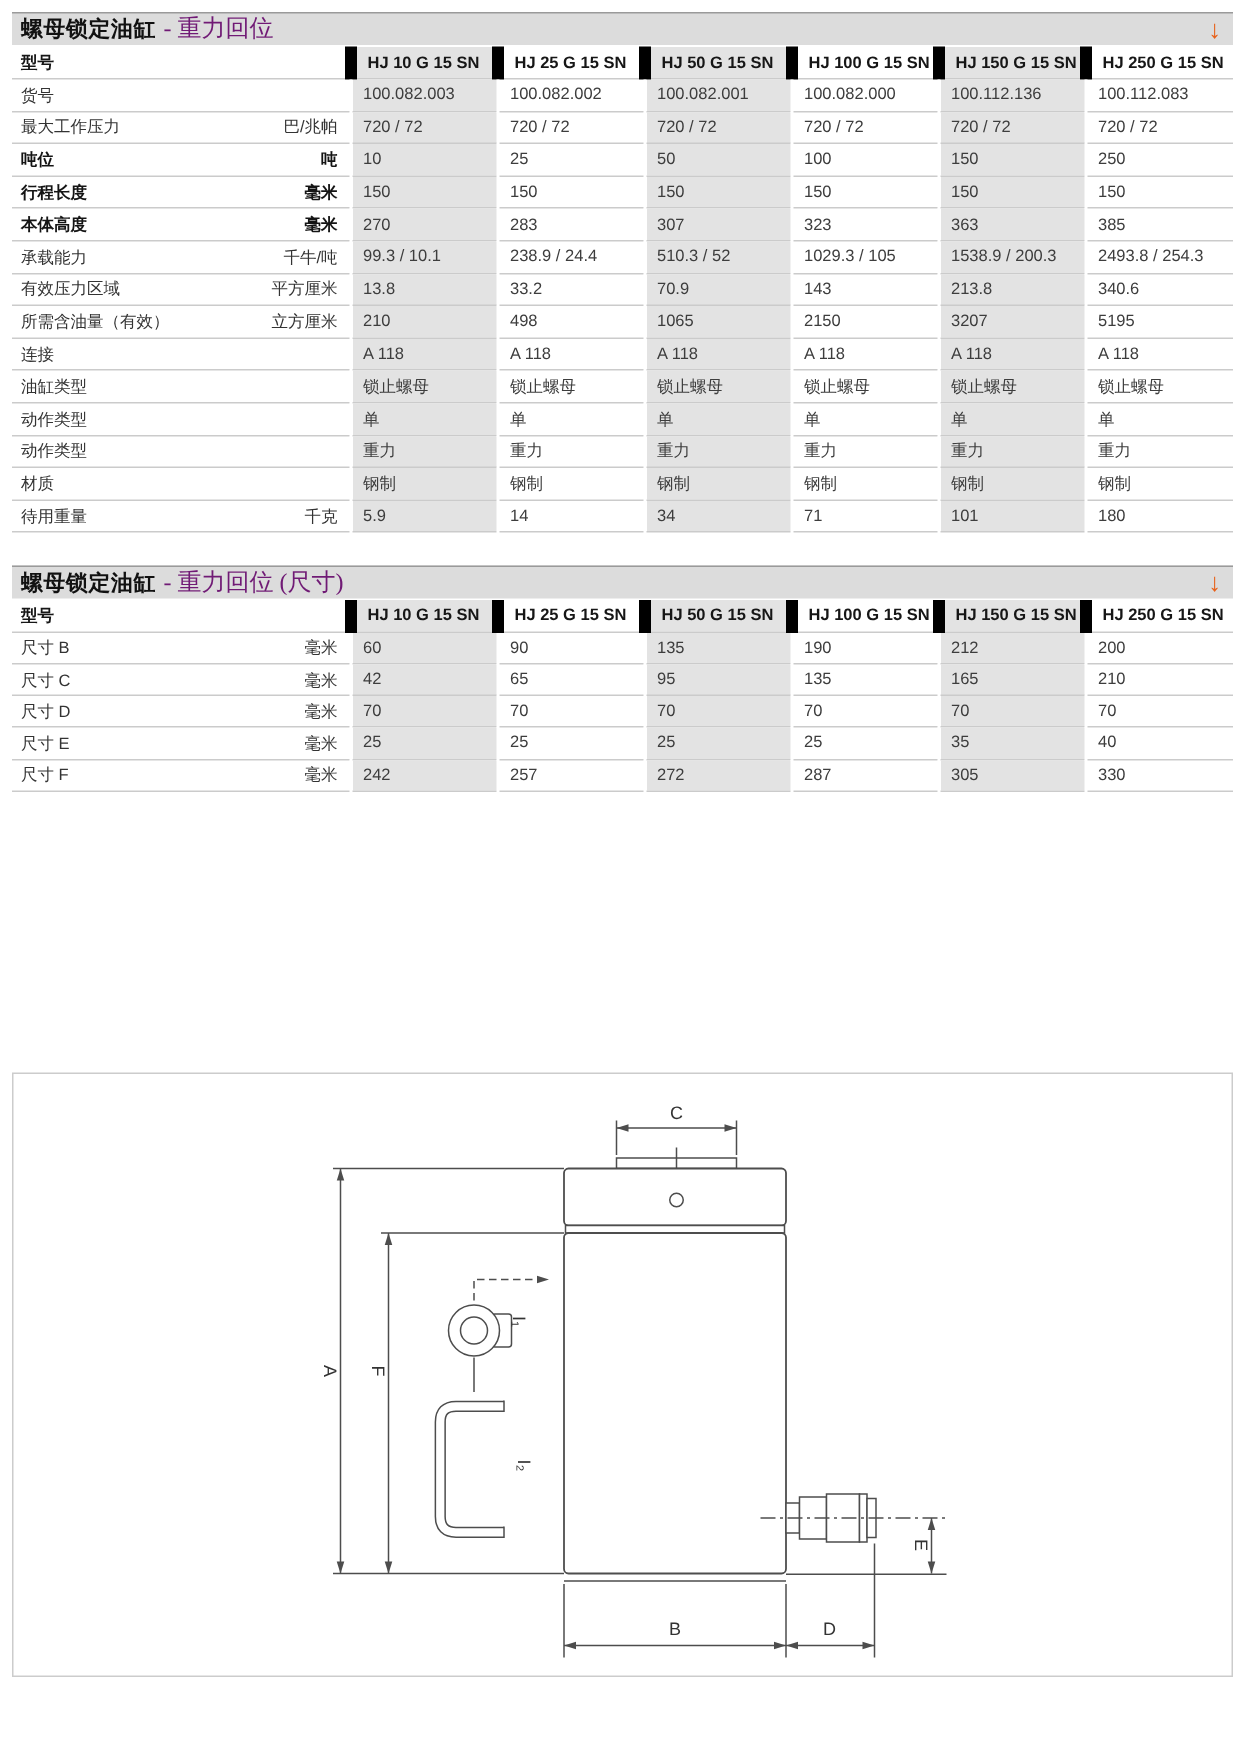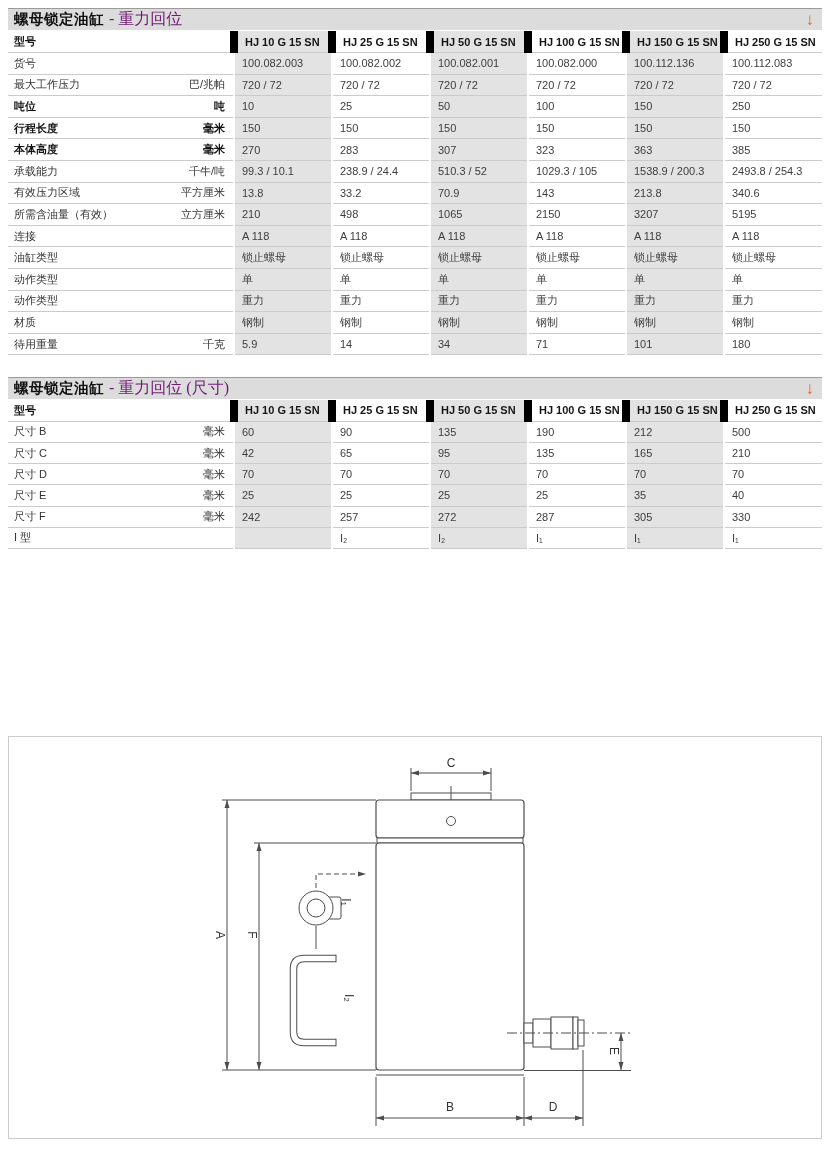--- a/index.html
+++ b/index.html
@@ -326,21 +326,21 @@
               <div class="labwrap">
                 <span class="rl">尺寸 B</span>
                 <span class="ru">毫米</span>
               </div>
             </td>
             <td class="val">60</td>
             <td class="val">90</td>
             <td class="val">135</td>
             <td class="val">190</td>
             <td class="val">212</td>
-            <td class="val">500</td>
+            <td class="val">200</td>
           </tr>
 
           <tr>
             <td class="lab">
               <div class="labwrap">
                 <span class="rl">尺寸 C</span>
                 <span class="ru">毫米</span>
               </div>
             </td>
             <td class="val">42</td>
@@ -389,34 +389,20 @@
               </div>
             </td>
             <td class="val">242</td>
             <td class="val">257</td>
             <td class="val">272</td>
             <td class="val">287</td>
             <td class="val">305</td>
             <td class="val">330</td>
           </tr>
 
-          <tr>
-            <td class="lab">
-              <div class="labwrap">
-                <span class="rl">I 型</span>
-                <span class="ru"></span>
-              </div>
-            </td>
-            <td class="val"></td>
-            <td class="val">I₂</td>
-            <td class="val">I₂</td>
-            <td class="val">I₁</td>
-            <td class="val">I₁</td>
-            <td class="val">I₁</td>
-          </tr>
 
       </tbody>
     </table>
   </section>
 
   <div class="diagram-box">
     <svg width="812" height="401" viewBox="0 0 812 401">
       <g stroke="#4d4d4d" stroke-width="1" fill="none">
 
         <line x1="402" y1="31" x2="402" y2="54"></line>

